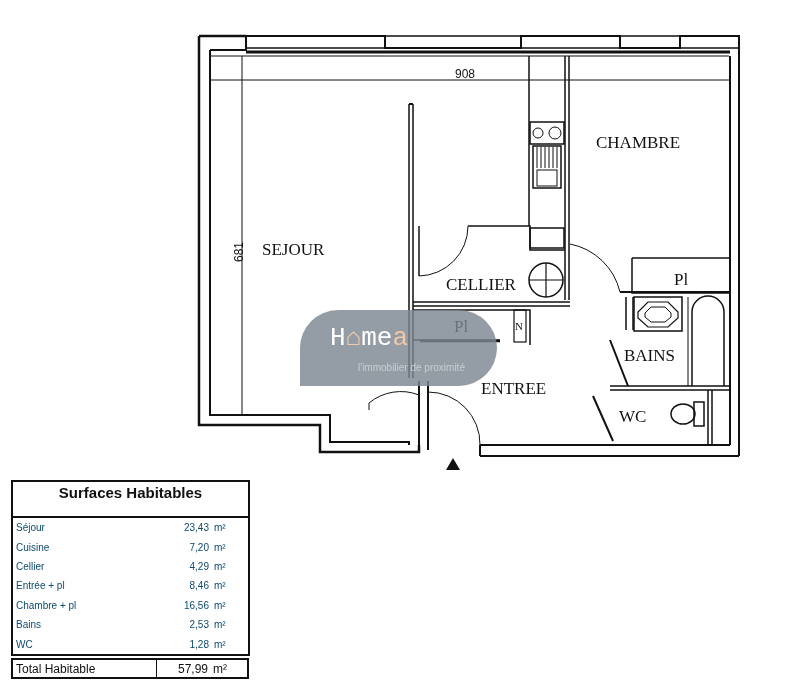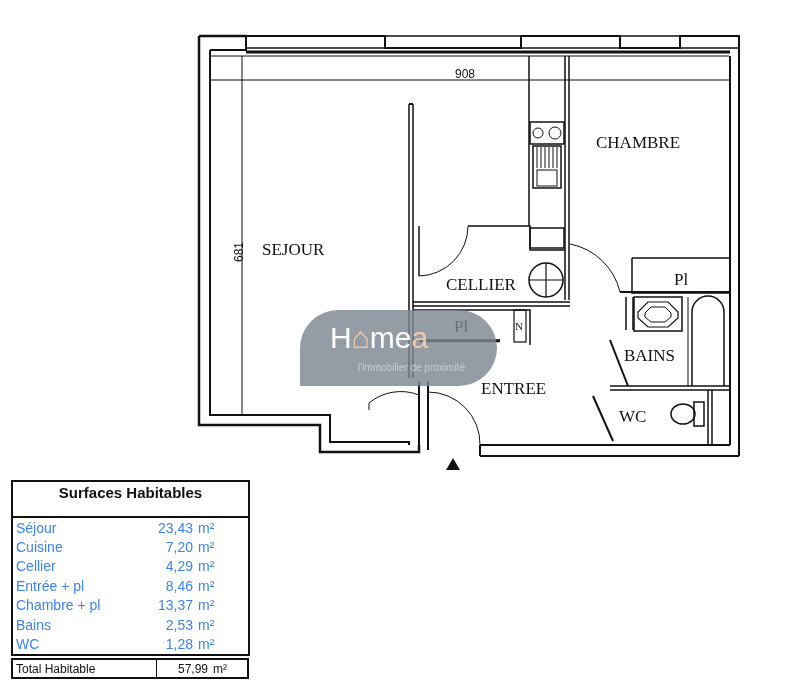--- a/index.html
+++ b/index.html
@@ -1,26 +1,26 @@
 <!DOCTYPE html>
 <html><head>
 <meta charset="utf-8">
 <style>
   html, body { margin:0; padding:0; background:#ffffff; }
   body { width:786px; height:694px; position:relative; overflow:hidden; font-family:"Liberation Sans", sans-serif; }
   #plan { position:absolute; left:0; top:0; width:786px; height:480px; }
   .room-label { font-family:"Liberation Serif", serif; font-size:17px; fill:#111; }
   .dim-label { font-family:"Liberation Sans", sans-serif; font-size:12px; fill:#111; }
   .wm { position:absolute; left:300px; top:310px; width:197px; height:76px; background:rgba(125,135,145,0.82); border-radius:38px 38px 0 38px; border-top-right-radius:38px; border-bottom-right-radius:38px; border-top-left-radius:38px; border-bottom-left-radius:0; }
-  .wm-logo { position:absolute; left:30px; top:8px; font-family:Liberation Sans, sans-serif; font-size:30px; color:#fff; letter-spacing:0px; line-height:40px; }
+  .wm-logo { position:absolute; left:30px; top:8px; font-family:Liberation Mono, monospace; font-size:26px; color:#fff; letter-spacing:0px; line-height:40px; }
   .wm-logo .accent { color:#f0c9a8; }
   .wm-tag { position:absolute; left:58px; top:52px; font-size:10px; color:#c9cdd2; font-family:"Liberation Sans", sans-serif; }
   .table-box { position:absolute; left:11px; top:480px; width:239px; border:2px solid #111; box-sizing:border-box; }
   .table-title { font-weight:bold; font-size:15px; text-align:center; border-bottom:2px solid #111; padding:2px 0 15px 0; color:#111; }
-  .row { display:flex; height:19.4px; align-items:center; font-size:14px; color:#3b82f6; padding:0 16px 0 3px; }
+  .row { display:flex; height:19.4px; align-items:center; font-size:10px; color:#0c4a6e; padding:0 0 0 3px; }
   .row .name { flex:1; }
   .row .val { width:70px; text-align:right; }
   .row .unit { width:34px; text-align:left; padding-left:5px; }
   .total-box { position:absolute; left:11px; top:658px; width:238px; height:21px; border:2px solid #111; box-sizing:border-box; display:flex; align-items:center; font-size:12px; color:#111; }
   .total-box .name { width:140px; padding-left:3px; border-right:1px solid #111; height:100%; display:flex; align-items:center; }
   .total-box .val { flex:1; text-align:right; }
   .total-box .unit { width:34px; padding-left:5px; }
 </style>
 </head>
 <body>
@@ -130,21 +130,21 @@
       <span class="val">4,29</span>
       <span class="unit">m²</span>
     </div>
   <div class="row">
       <span class="name">Entrée + pl</span>
       <span class="val">8,46</span>
       <span class="unit">m²</span>
     </div>
   <div class="row">
       <span class="name">Chambre  + pl</span>
-      <span class="val">13,37</span>
+      <span class="val">16,56</span>
       <span class="unit">m²</span>
     </div>
   <div class="row">
       <span class="name">Bains</span>
       <span class="val">2,53</span>
       <span class="unit">m²</span>
     </div>
   <div class="row">
       <span class="name">WC</span>
       <span class="val">1,28</span>

